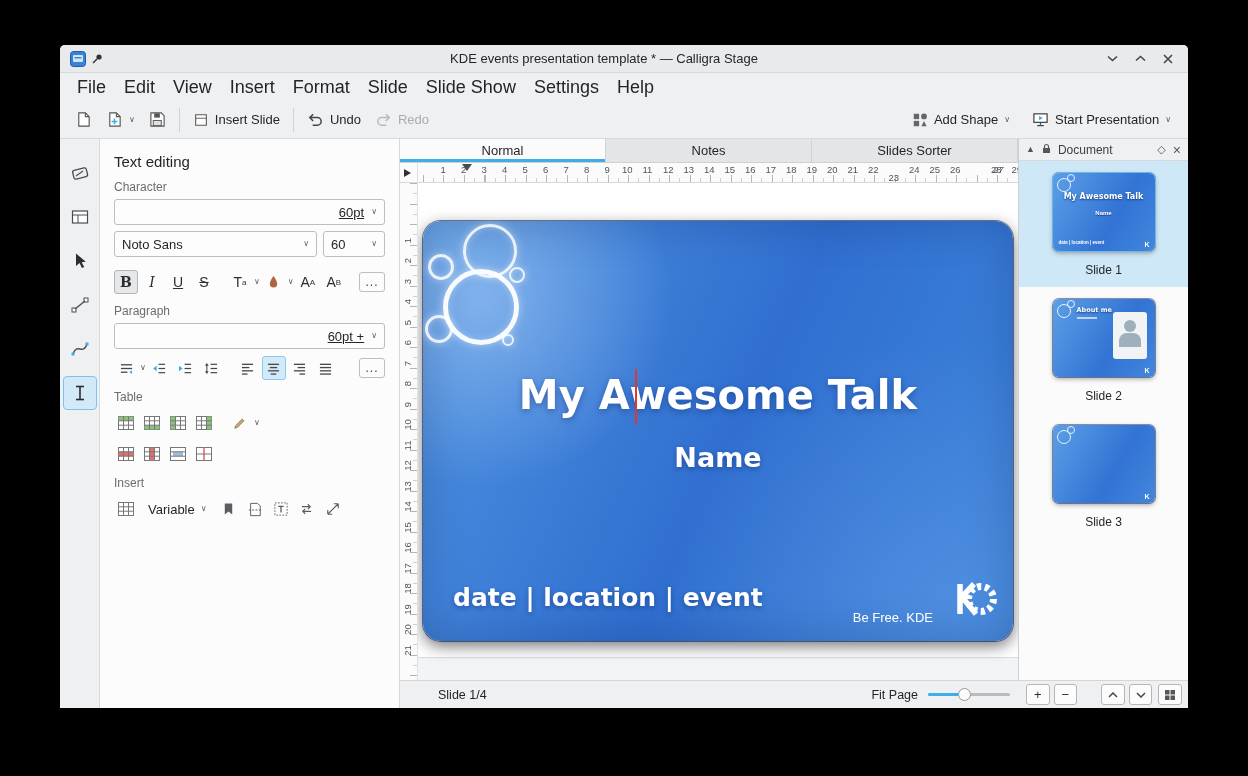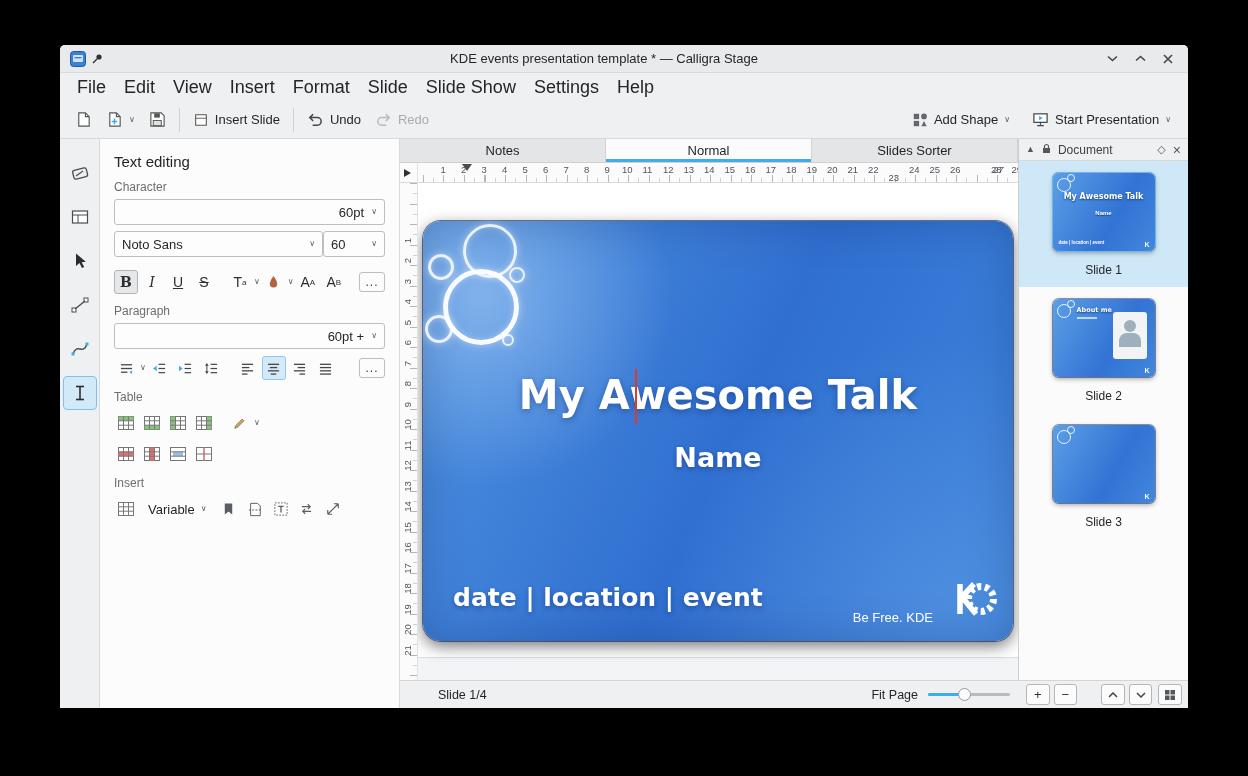--- a/index.html
+++ b/index.html
@@ -37,23 +37,23 @@
              display:flex; flex-direction:column; align-items:center; padding-top:18px; gap:12px; }
   .tool { width:32px; height:32px; display:flex; align-items:center; justify-content:center; border-radius:3px; }
   .tool.active { background:#d2e9f8; outline:1px solid #7cc2ee; }
 
   
   .options { width:300px; flex:0 0 300px; background:#fcfcfc; border-right:1px solid #d7d8d9; padding:12px 14px; overflow:hidden; }
   .opt-title { font-size:15px; margin:2px 0 10px; }
   .sec-label { font-size:12px; color:#6b6e71; margin:10px 0 5px; }
   .combo { height:26px; border:1px solid #bcbec0; border-radius:3px; background:#fdfdfd;
            display:flex; align-items:center; padding:0 7px; font-size:13px; margin-bottom:6px; }
-  .combo .combo-val.right { margin-left:auto; }
+  .combo .combo-val.right { margin-left:auto;text-decoration:underline; }
   .combo .chev { margin-left:7px; }
-  .row { display:flex; }
+  .row { display:flex; gap:6px; }
   .row .grow { flex:1; }
   .row .size { width:62px; flex:0 0 62px; }
   .btnrow { display:flex; align-items:center; gap:2px; margin:7px 0 2px; }
   .ibtn { width:24px; height:24px; display:flex; align-items:center; justify-content:center;
           font-size:14px; border-radius:3px; color:#2b2e31; }
   .ibtn.pressed { border:1px solid #b2b4b6; background:#e6e7e8; }
   .ibtn.pressed-blue { border:1px solid #8ec8ef; background:#d4eaf9; }
   .ibtn.bold { font-weight:bold; font-family:"DejaVu Serif","Liberation Serif",serif; }
   .ibtn.italic { font-style:italic; font-family:"DejaVu Serif","Liberation Serif",serif; }
   .ibtn.und { text-decoration:underline; }
@@ -588,22 +588,22 @@
               <path d="M2 14 L14 2 M14 2 h-5 M14 2 v5 M2 14 h5 M2 14 v-5" fill="none" stroke="#5a5e62" stroke-width="1.3"></path>
             </svg>
         </span>
       </div>
     </div>
 
     <div class="rightcol">
       <div class="upper">
         <div class="centercol">
           <div class="tabs">
+            <div class="tab active">Normal</div>
             <div class="tab">Notes</div>
-            <div class="tab active">Normal</div>
             <div class="tab">Slides Sorter</div>
           </div>
           <div class="rulerrow">
             <div class="rcorner">
                 <span class="corner-tri"></span>
               </div>
             <div class="hruler">
               <span class="hmarker"></span>
             <span class="hnum" style="left: 22.5px;">1</span>
                 <span class="hnum" style="left: 43px;">2</span>

